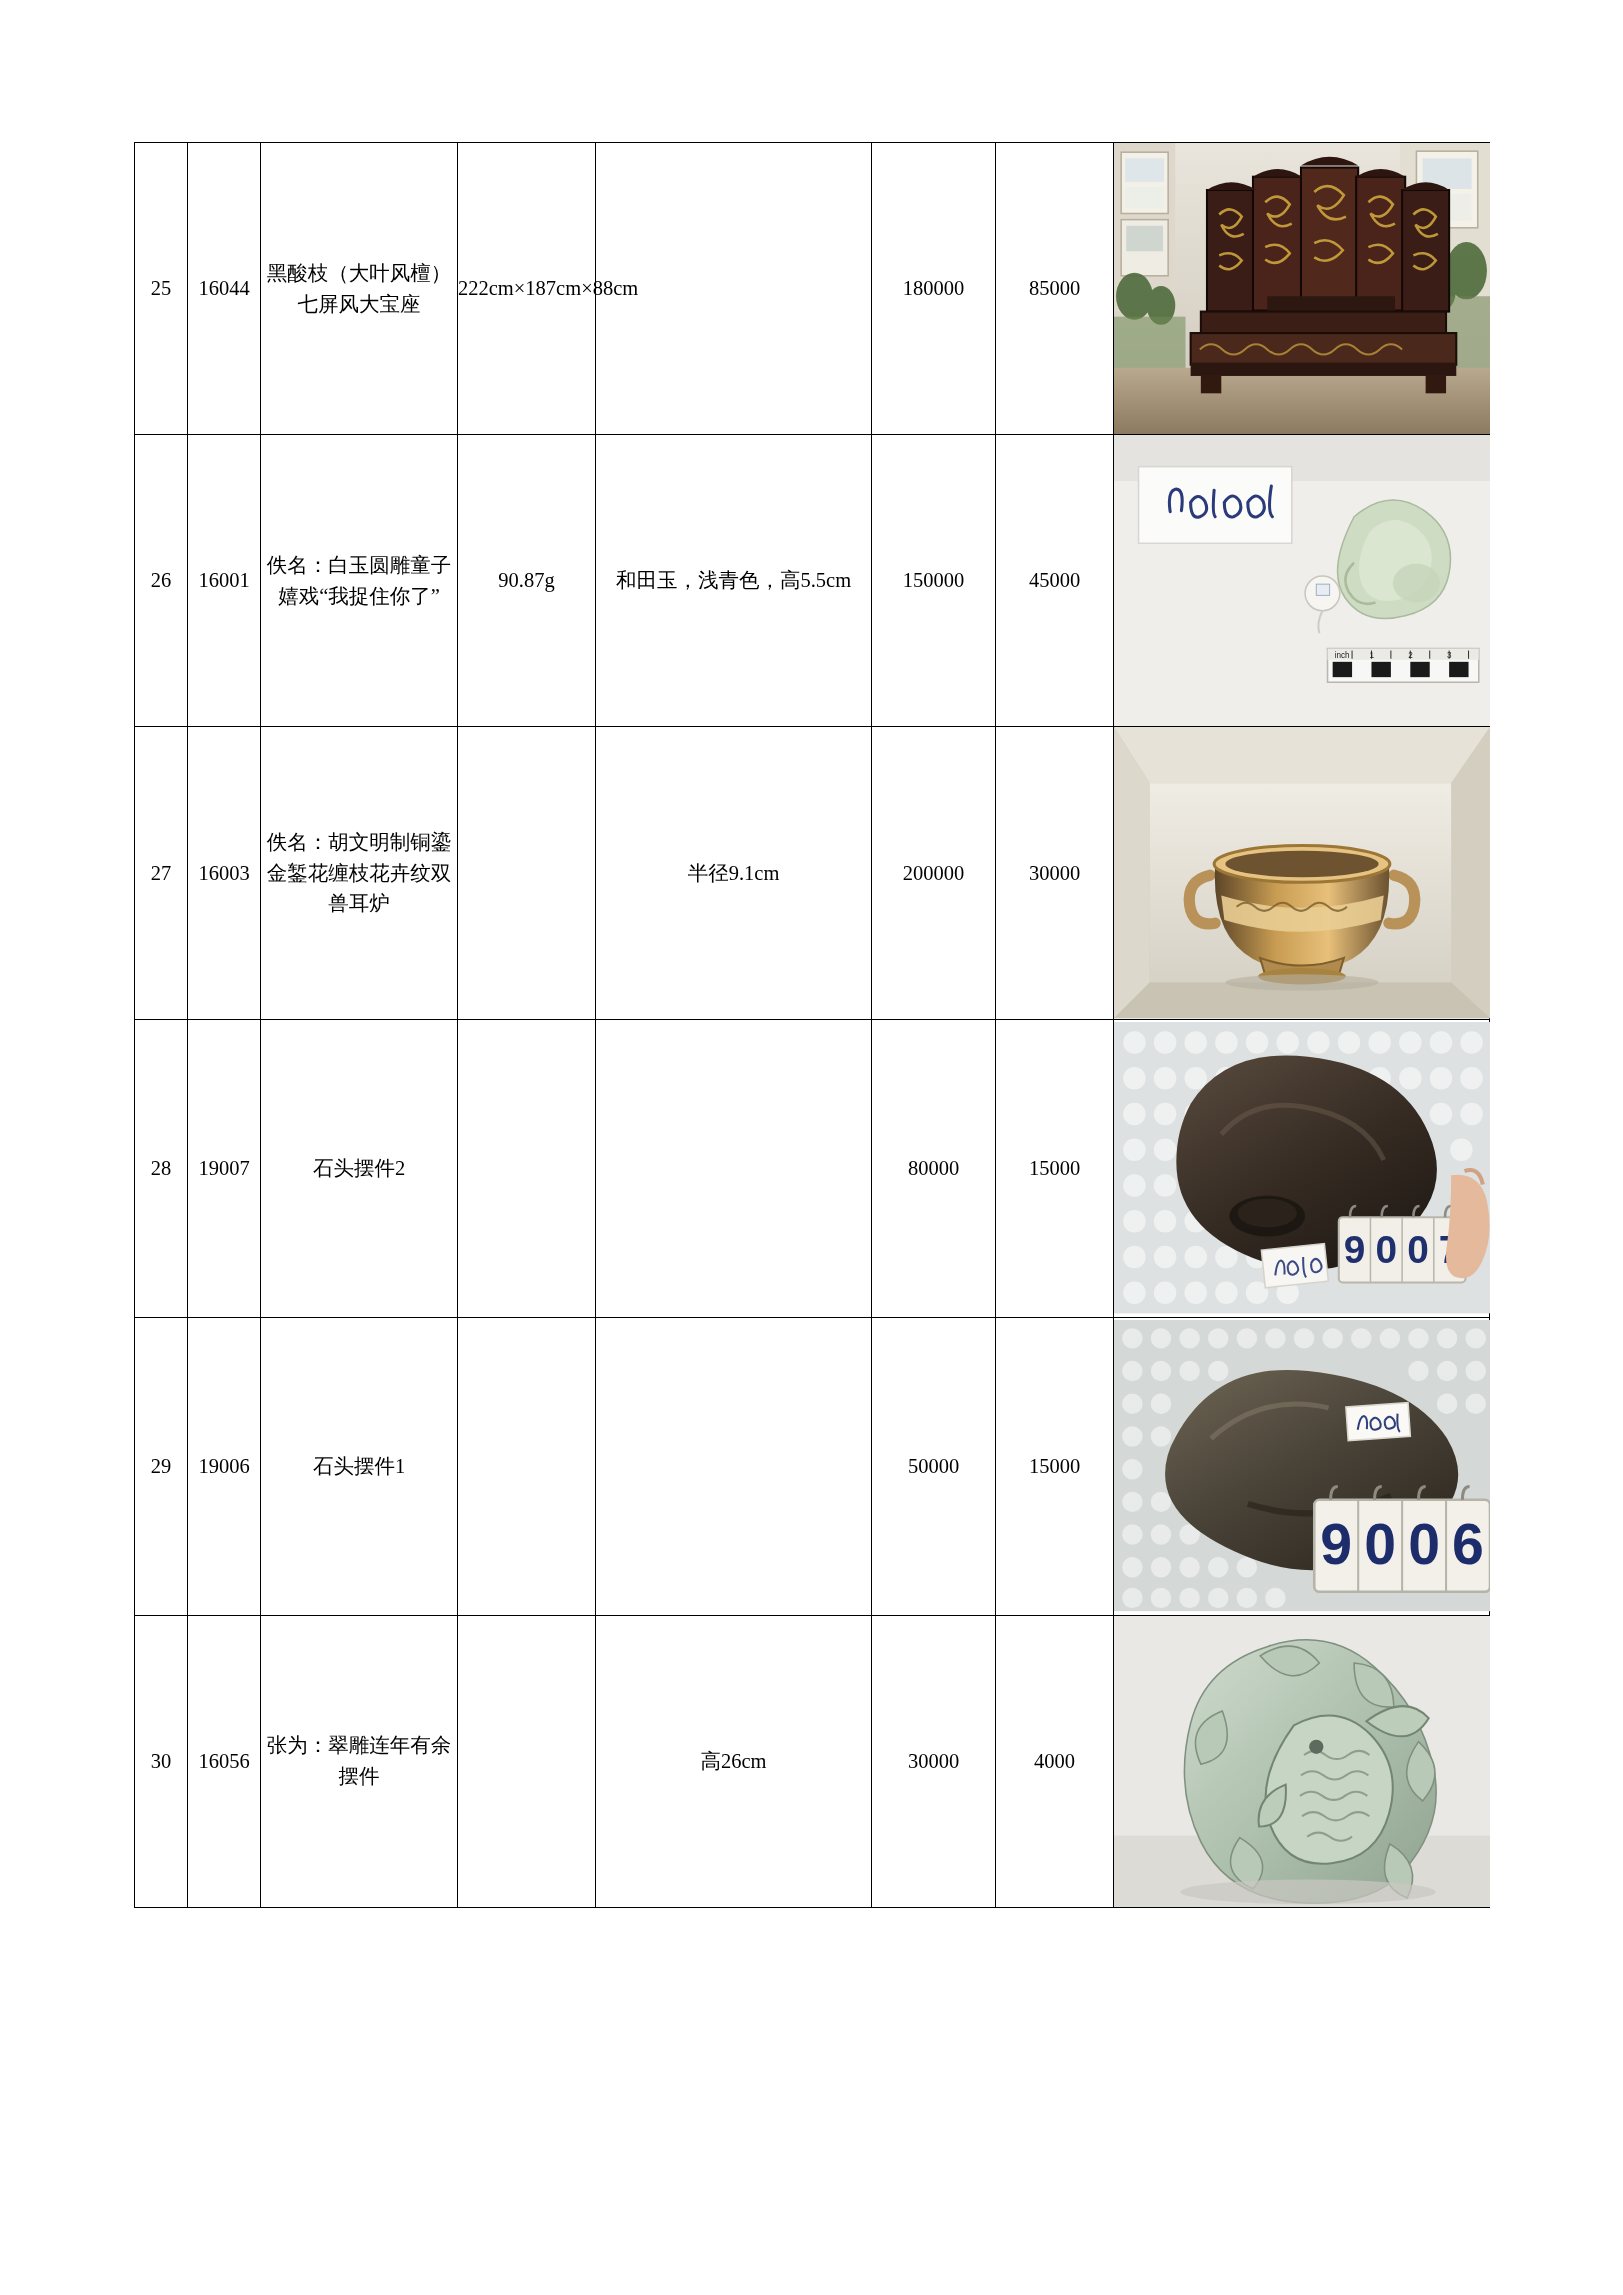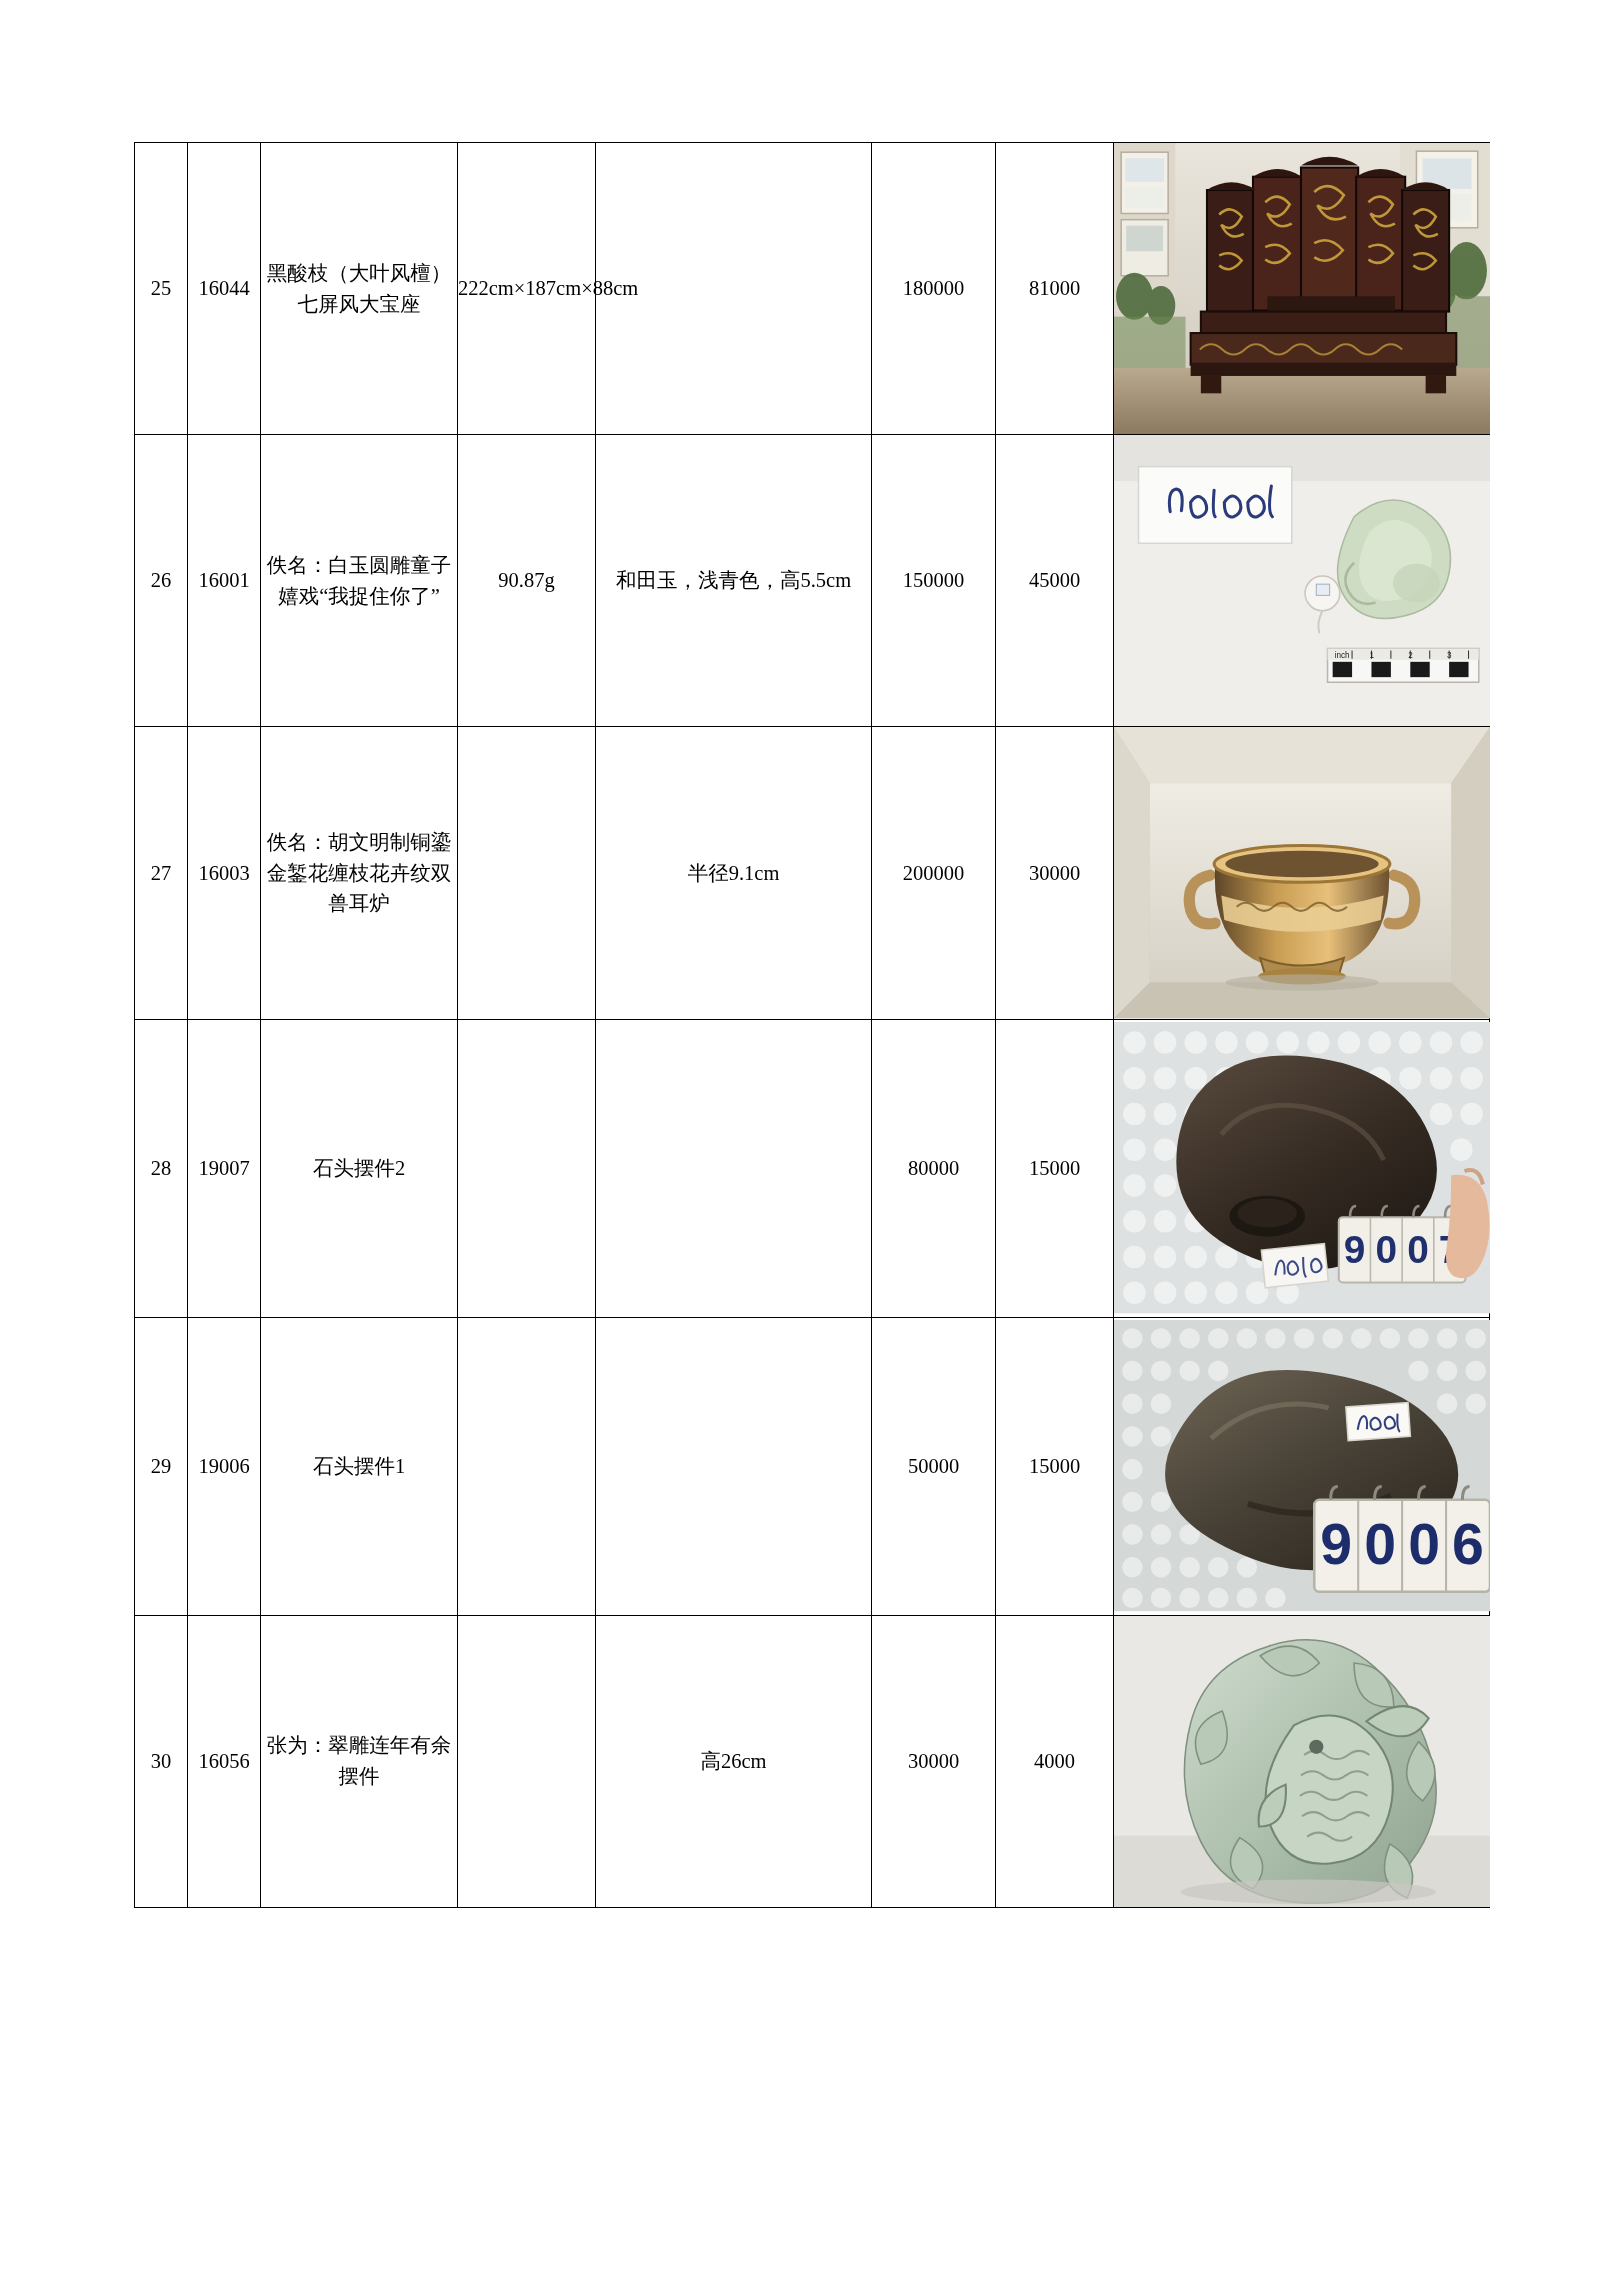--- a/index.html
+++ b/index.html
@@ -113,21 +113,21 @@
       </colgroup>
       <tbody>
 
         <tr class="r25">
           <td class="cell-index">25</td>
           <td class="cell-code">16044</td>
           <td class="cell-name">黑酸枝（大叶风檀）七屏风大宝座</td>
           <td class="cell-spec">222cm×187cm×88cm</td>
           <td class="cell-desc"></td>
           <td class="cell-price">180000</td>
-          <td class="cell-price">81000</td>
+          <td class="cell-price">85000</td>
           <td class="cell-img">
             <span class="imgbox">
               <svg viewBox="0 0 736 570" preserveAspectRatio="none" role="img">
                 <defs>
                   <linearGradient id="wallg" x1="0" y1="0" x2="0" y2="1">
                     <stop offset="0" stop-color="#e9e5dc"></stop>
                       <stop offset="1" stop-color="#cfc8bb"></stop>
                   </linearGradient>
                   <linearGradient id="floorg" x1="0" y1="0" x2="0" y2="1">
                     <stop offset="0" stop-color="#b9a98f"></stop>

